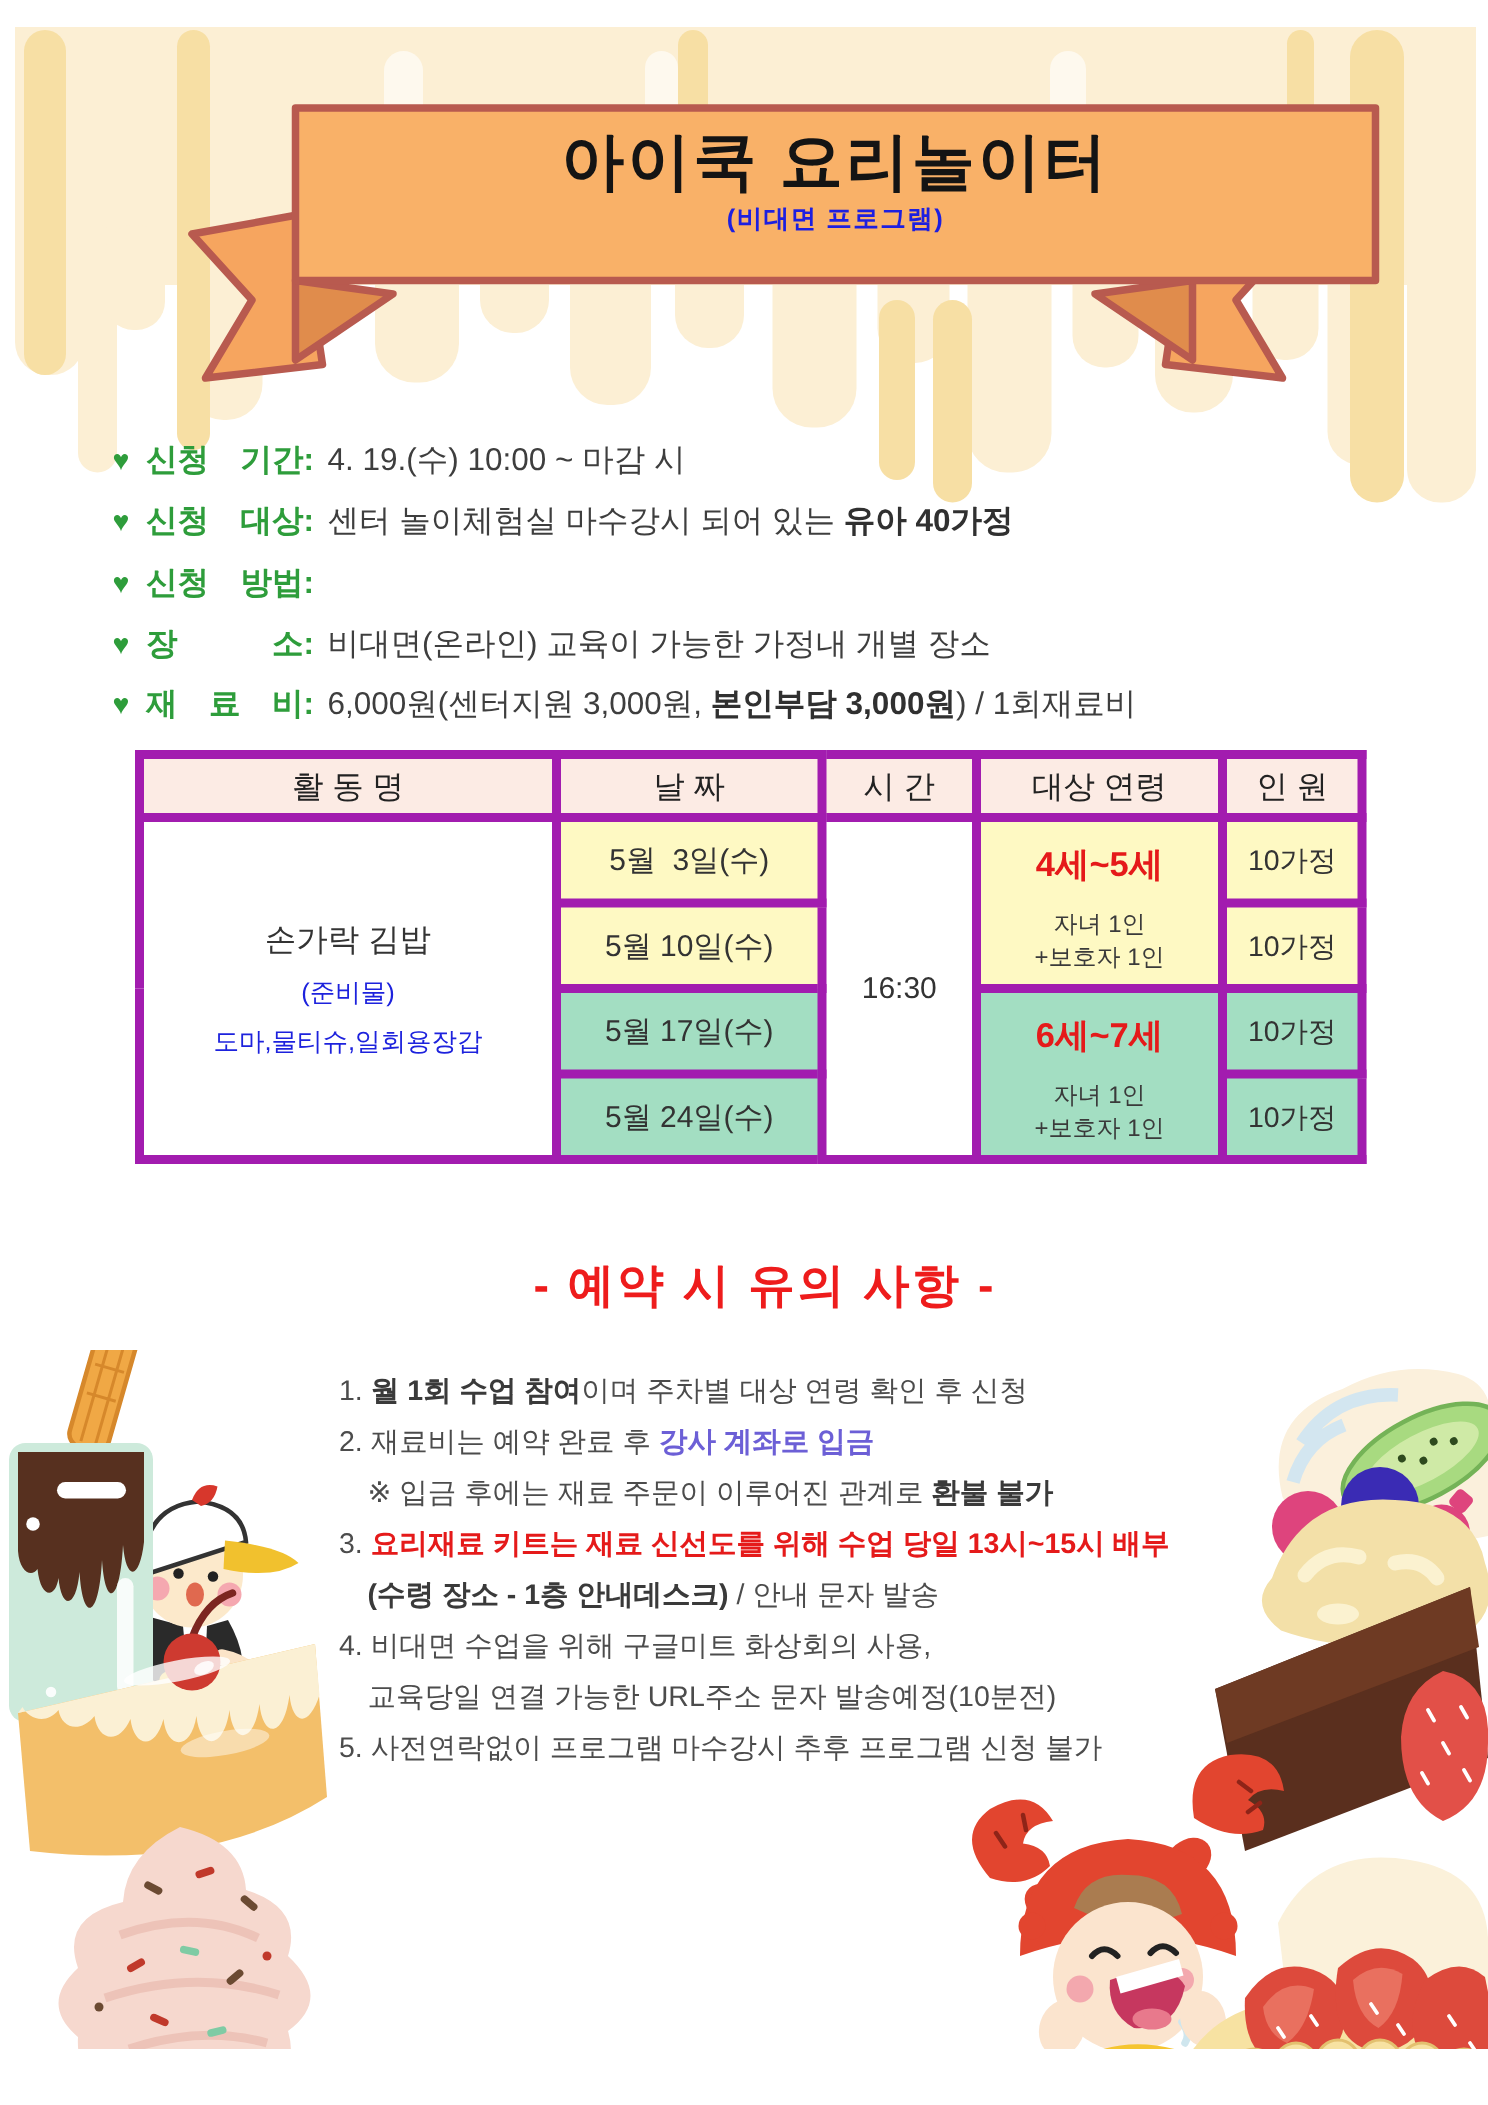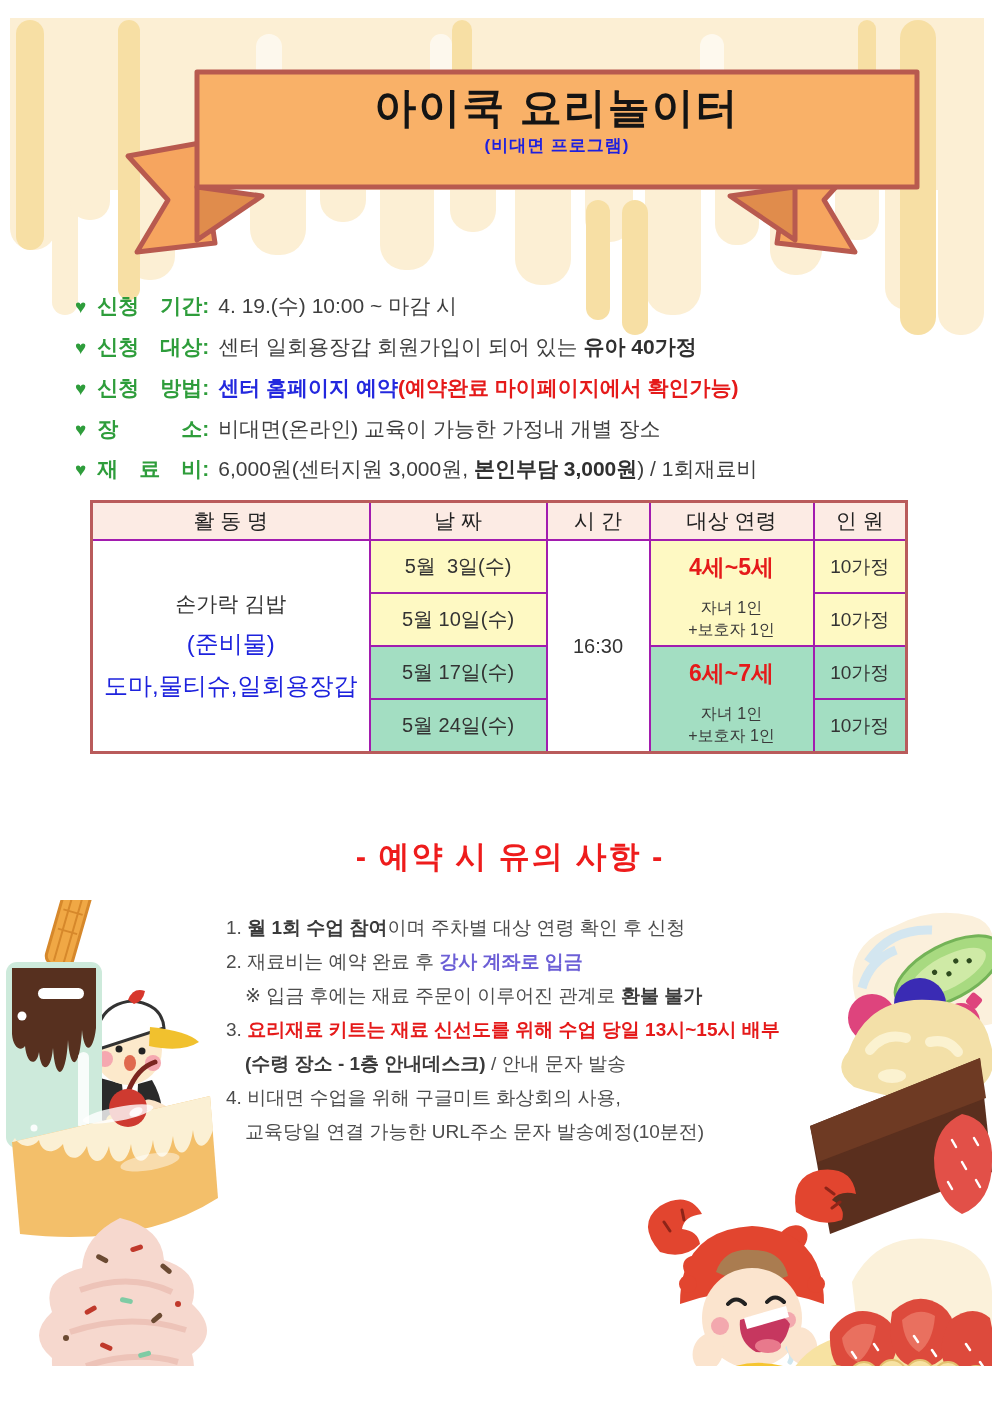--- a/index.html
+++ b/index.html
@@ -19,30 +19,30 @@
   .heart{color:#2E9D3B;font-size:19px;margin-right:11px;}
   .info-label{display:inline-block;width:112px;color:#2E9D3B;font-weight:bold;
     text-align:justify;text-align-last:justify;margin-right:9px;}
   .info-body{color:#3E3E3E;}
   .b{font-weight:bold;color:#303030;}
   .blue{color:#2328DE;font-weight:bold;}
   .red{color:#E51A1A;font-weight:bold;}
   
   .sched{position:absolute;left:90px;top:500px;z-index:2;border-collapse:collapse;table-layout:fixed;
     width:815px;border:3px solid #B95B5B;background:#fff;}
-  .sched th,.sched td{border:2px solid #a21caf;text-align:center;vertical-align:middle;padding:0;}
+  .sched th,.sched td{border:6px solid #a21caf;text-align:center;vertical-align:middle;padding:0;}
   .sched th{height:36px;background:#FCEBE4;font-weight:normal;font-size:21px;color:#222;white-space:pre;}
   .sched td{height:51px;}
   .bg-y{background:#fef9c3;}  .bg-g{background:#A3DEC2;}
   .date{font-size:20px;color:#333;white-space:pre;}
   .count{font-size:19px;color:#333;}
   .time-cell{font-size:20px;color:#333;background:#fff;}
   .activity-cell{background:#fff;}
   .act-name{font-size:21px;color:#333;}
-  .act-blue{font-size:24px;color:#1D22DD;margin-top:10px;}
+  .act-blue{font-size:17px;color:#1D22DD;margin-top:10px;}
   .age-top{height:52px;display:flex;align-items:center;justify-content:center;
     font-size:23px;font-weight:bold;color:#E51A1A;}
   .age-detail{height:52px;display:flex;flex-direction:column;align-items:center;justify-content:center;
     font-size:16px;color:#3A3A3A;line-height:22px;}
   
   .notice-heading{position:absolute;top:836px;left:14px;width:100%;text-align:center;z-index:2;
     font-size:31px;font-weight:bold;color:#EE1C1C;letter-spacing:2px;}
   .notes{position:absolute;left:226px;top:916px;z-index:2;display:flex;flex-direction:column;gap:11px;
     font-size:19px;color:#4C4C4C;line-height:23px;white-space:pre-wrap;}
   .note-indent{padding-left:19px;}
@@ -106,26 +106,25 @@
   <div class="abs banner-subtitle">(비대면 프로그램)</div>
 
   <div class="info-row r1">
     <span class="heart">♥</span>
     <span class="info-label">신청 기간:</span>
     <span class="info-body">4. 19.(수) 10:00 ~ 마감 시</span>
   </div>
   <div class="info-row r2">
     <span class="heart">♥</span>
     <span class="info-label">신청 대상:</span>
-    <span class="info-body"><span>센터 일회용장갑 회원가입이 되어 있는 </span><span class="b">유아 40가정</span></span>
+    <span class="info-body"><span>센터 놀이체험실 마수강시 되어 있는 </span><span class="b">유아 40가정</span></span>
   </div>
   <div class="info-row r3">
     <span class="heart">♥</span>
     <span class="info-label">신청 방법:</span>
-    <span class="info-body"><span class="blue">센터 홈페이지 예약</span><span class="red">(예약완료 마이페이지에서 확인가능)</span></span>
   </div>
   <div class="info-row r4">
     <span class="heart">♥</span>
     <span class="info-label">장 소:</span>
     <span class="info-body">비대면(온라인) 교육이 가능한 가정내 개별 장소</span>
   </div>
   <div class="info-row r5">
     <span class="heart">♥</span>
     <span class="info-label">재 료 비:</span>
     <span class="info-body"><span>6,000원(센터지원 3,000원, </span><span class="b">본인부담 3,000원</span><span>) / 1회재료비</span></span>
@@ -191,20 +190,21 @@
   <div class="notice-heading">- 예약 시 유의 사항 -</div>
 
   <div class="notes">
     <div><span>1.</span> <span class="nb">월 1회 수업 참여</span><span>이며 주차별 대상 연령 확인 후 신청</span></div>
     <div><span>2.</span> <span>재료비는 예약 완료 후 </span><span class="npurple">강사 계좌로 입금</span></div>
     <div class="note-indent"><span>※</span><span> 입금 후에는 재료 주문이 이루어진 관계로 </span><span class="nb">환불 불가</span></div>
     <div><span>3.</span> <span class="nred">요리재료 키트는 재료 신선도를 위해 수업 당일 13시~15시 배부</span></div>
     <div class="note-indent"><span class="nb">(수령 장소 - 1층 안내데스크)</span><span> / 안내 문자 발송</span></div>
     <div><span>4.</span> <span>비대면 수업을 위해 구글미트 화상회의 사용,</span></div>
     <div class="note-indent"><span>교육당일 연결 가능한 URL주소 문자 발송예정(10분전)</span></div>
+    <div><span>5.</span> <span>사전연락없이 프로그램 마수강시 추후 프로그램 신청 불가</span></div>
   </div>
 
   <svg class="abs deco" style="left:0;top:900px" width="230" height="503" viewBox="0 0 230 503">
 
     <g>
       <path d="M100,178 q-12,32 6,46 q10,8 20,2 l-4,-42 Z" fill="#2A2A2A"></path>
       <path d="M152,180 q16,28 6,48 q-12,8 -22,0 l2,-44 Z" fill="#2A2A2A"></path>
       <rect x="106" y="214" width="34" height="14" rx="7" fill="#F1C12E"></rect>
       <ellipse cx="128" cy="150" rx="34" ry="35" fill="#FCE9CB"></ellipse>
       <path d="M95,142 Q98,104 132,101 Q162,104 164,128 L96,150 Z" fill="#FFFFFF" stroke="#333" stroke-width="3"></path>

